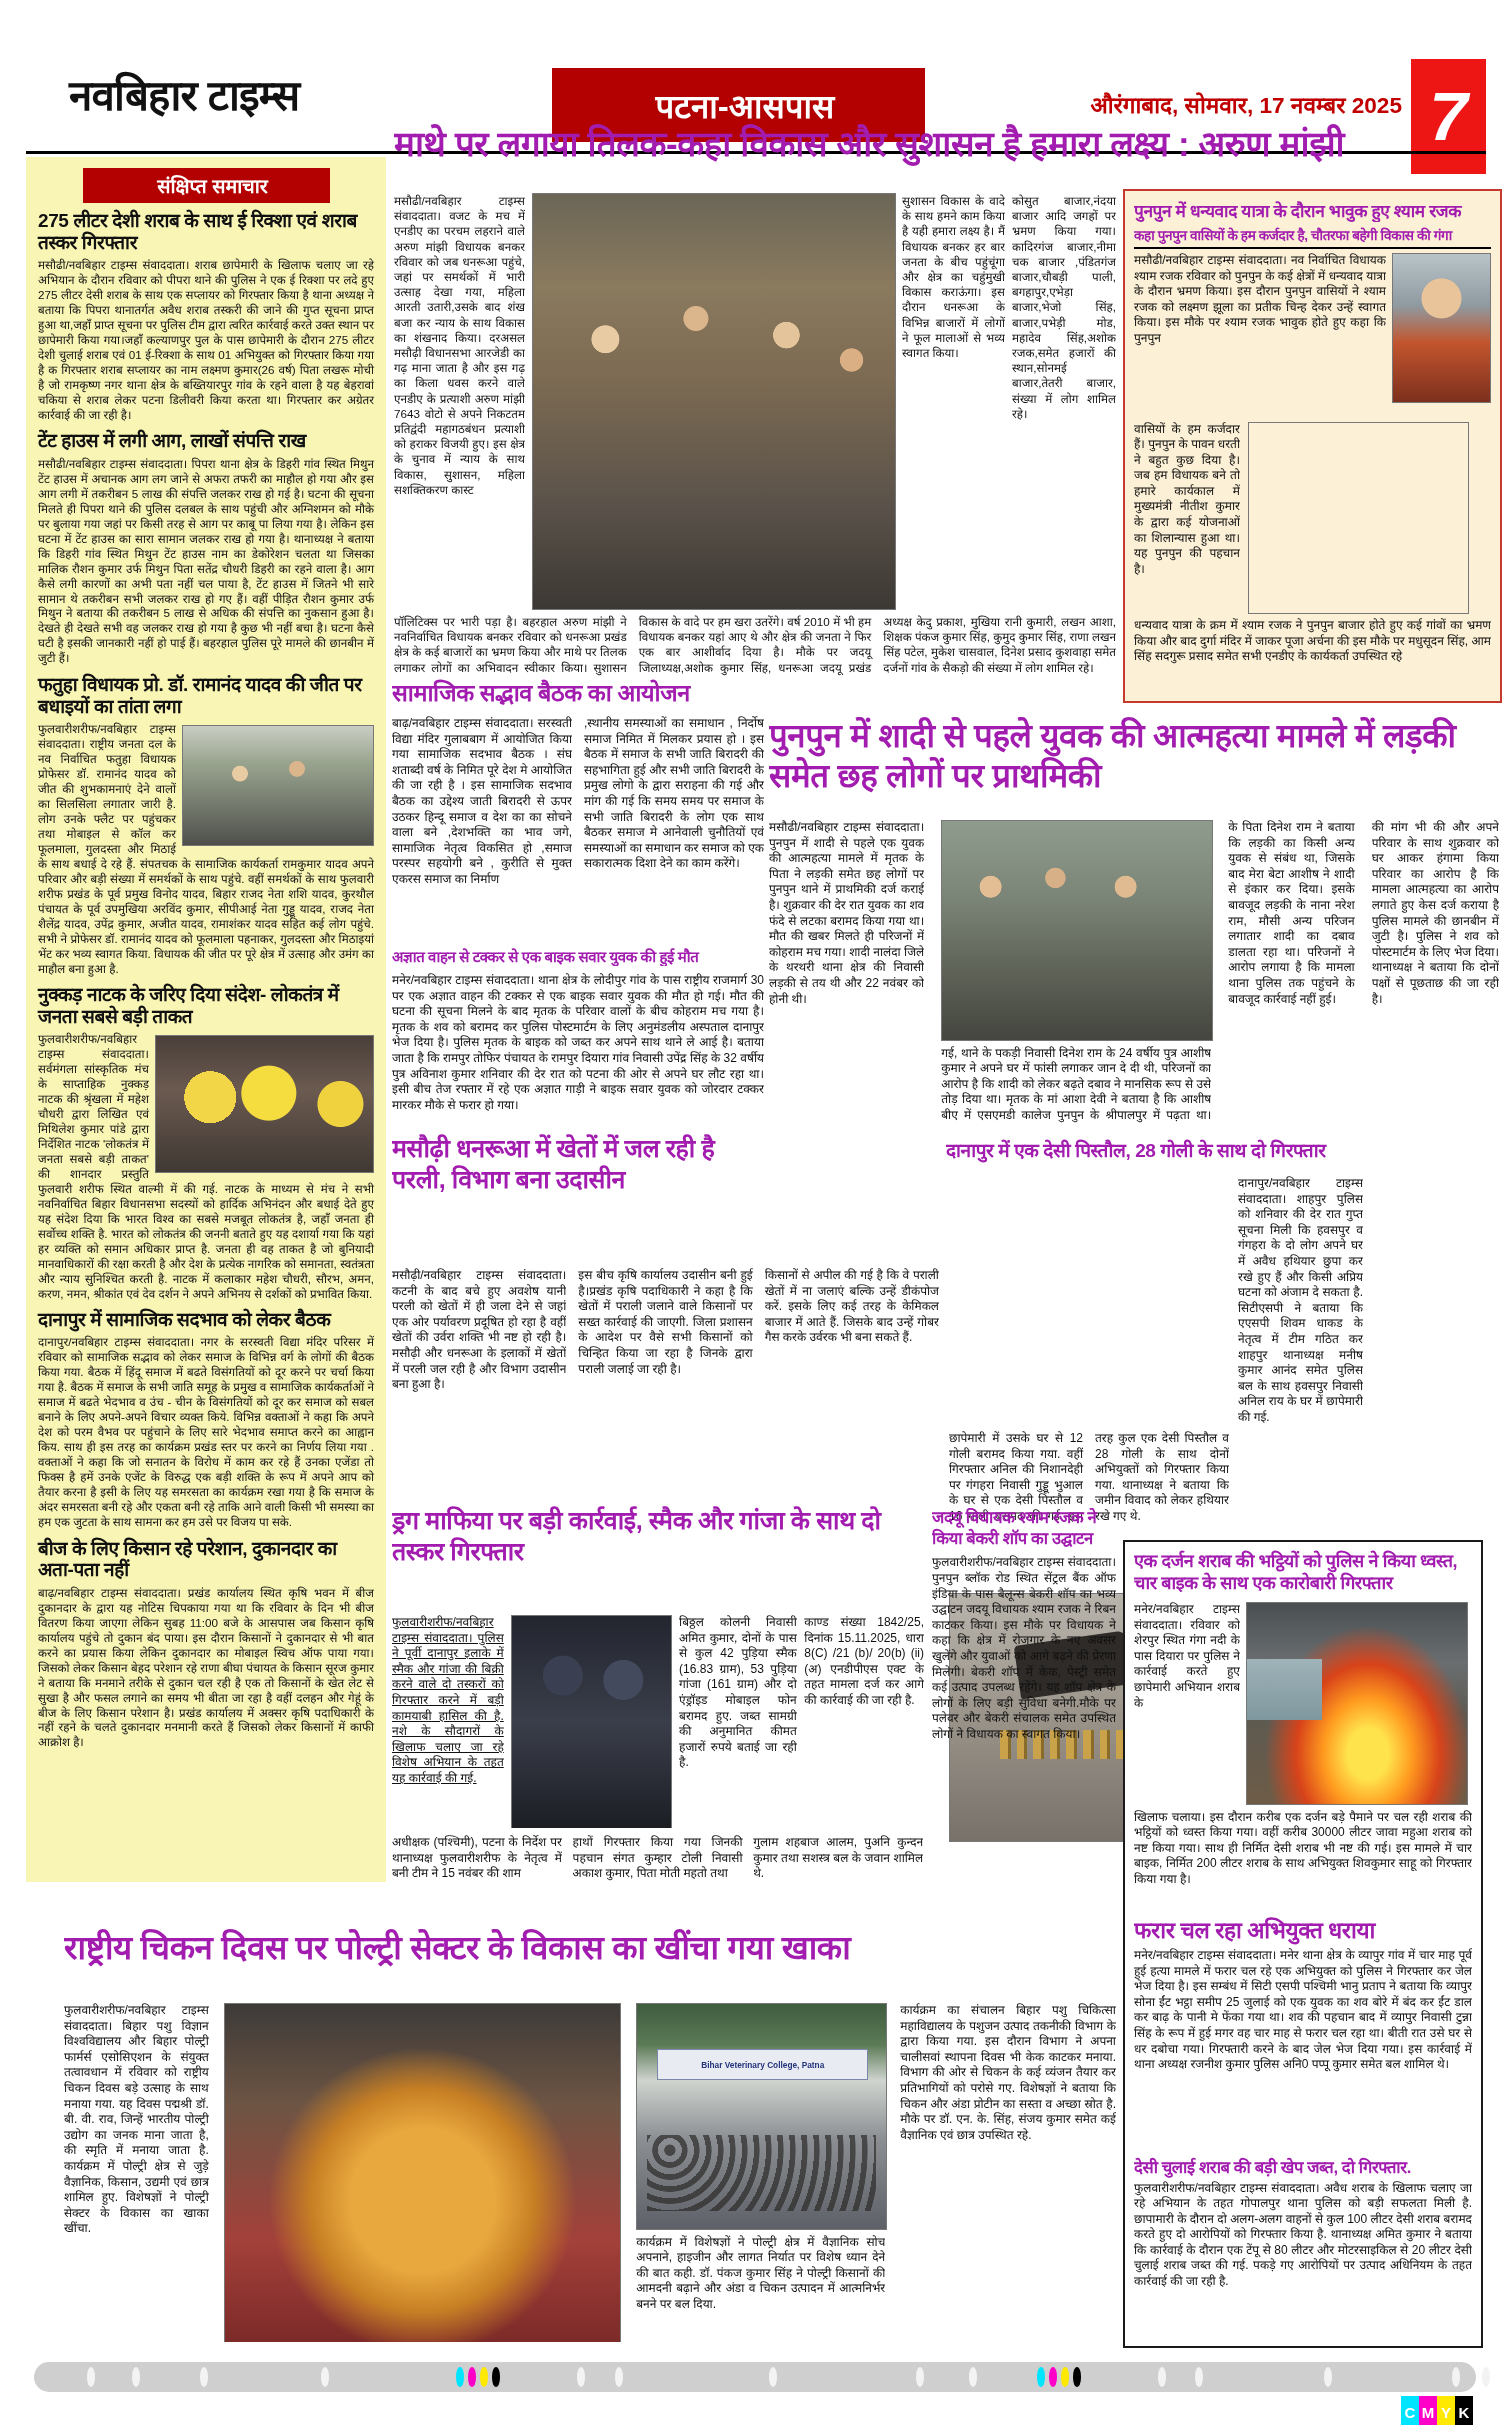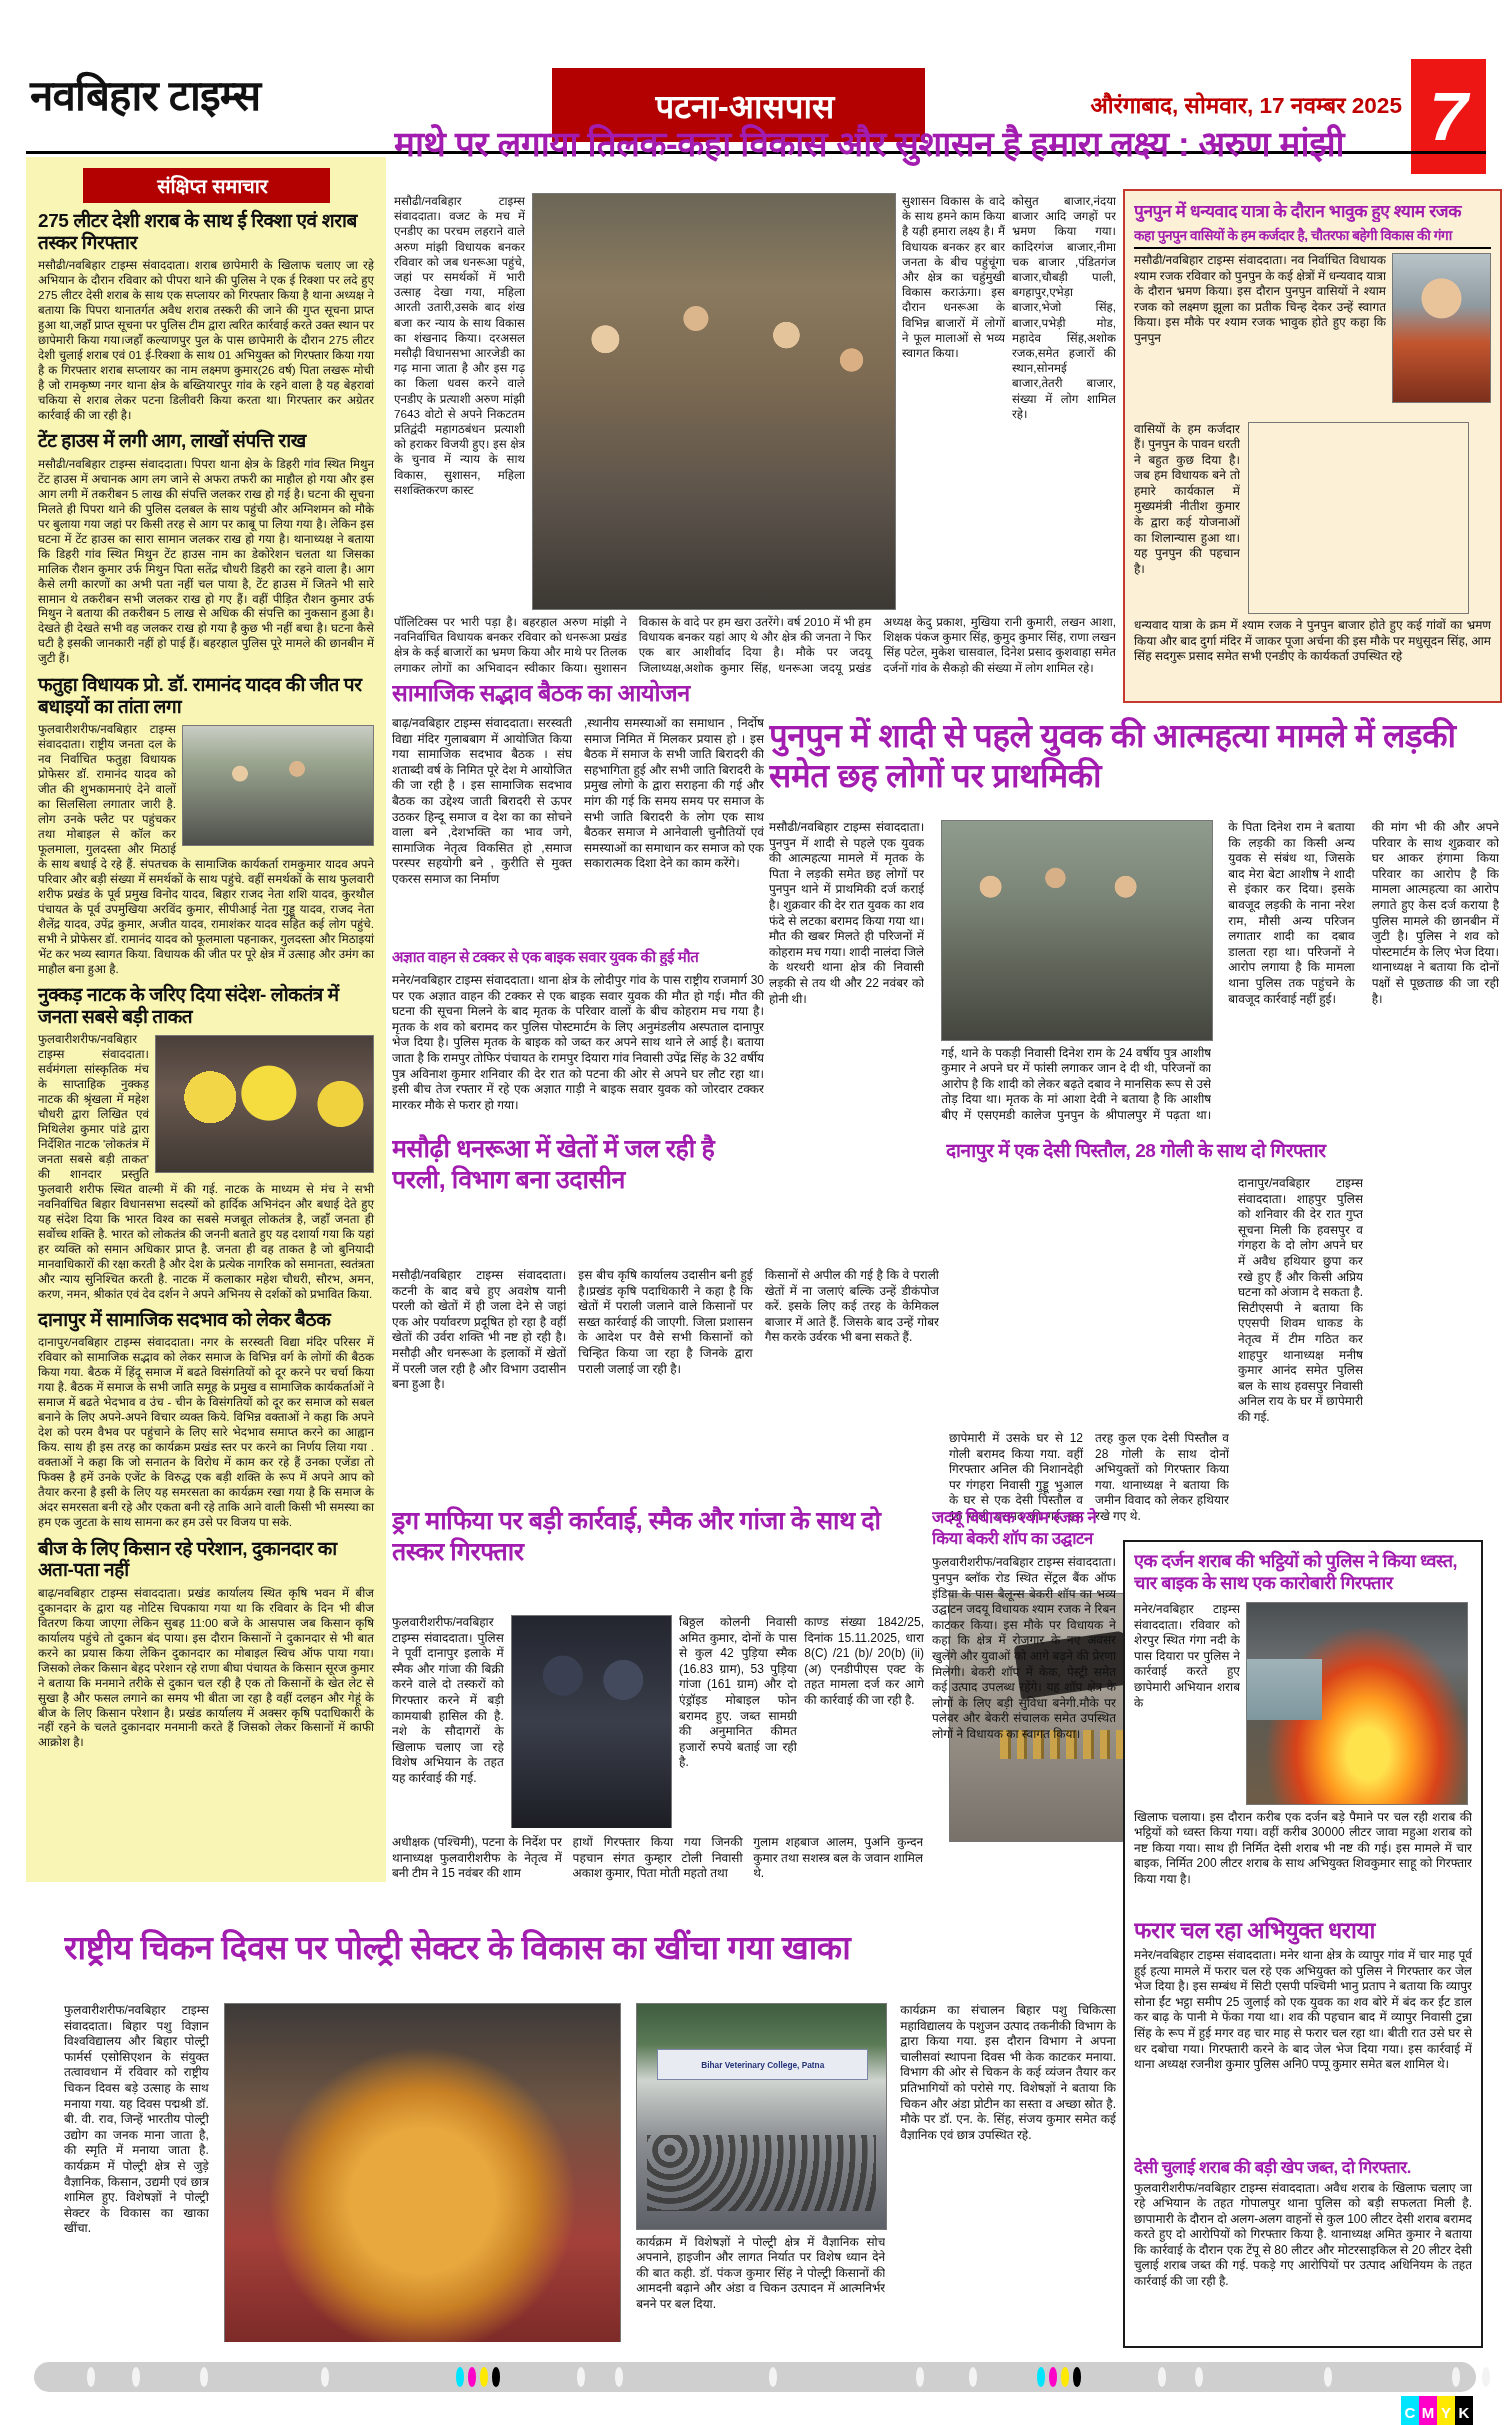--- a/index.html
+++ b/index.html
@@ -4,21 +4,21 @@
 <style>
   html,body{margin:0;padding:0;background:#ffffff;}
   .page{position:relative;width:1508px;height:2426px;background:#ffffff;overflow:hidden;
         font-family:"Liberation Sans","DejaVu Sans",sans-serif;color:#111;}
   .abs{position:absolute;}
   .hl{font-weight:700;color:#a21caf;letter-spacing:-0.4px;}
   .nowrap{white-space:nowrap;overflow:hidden;}
   .redbox{background:#b30000;color:#ffffff;display:flex;align-items:center;justify-content:center;font-weight:700;padding-left:13px;}
   .photo{overflow:hidden;position:relative;border:0.8px solid #777;}
   
-  .masthead{font-size:42px;font-weight:700;letter-spacing:-0.8px;}
+  .masthead{font-size:42px;font-weight:700;letter-spacing:-0.8px;margin-left:39px;}
   .date-label{color:#c00000;font-weight:700;font-size:22.6px;text-align:right;}
   .pagenum{background:#ee1515;color:#fff;font-size:69px;font-weight:700;font-style:italic;
            display:flex;align-items:center;justify-content:center;}
   .rule{background:#000;}
   
   .briefs{background:#f9f5b4;padding:10.6px 12px;overflow:hidden;}
   .briefs h3{font-size:19px;line-height:1.15;margin:7.5px 0 4.5px 0;letter-spacing:-0.4px;}
   .briefs p{font-size:11.7px;line-height:1.28;margin:0 0 4.5px 0;text-align:justify;}
   .brief-photo{float:right;margin:3px 0 4.5px 6px;}
   
@@ -191,21 +191,21 @@
   <div class="abs hl nowrap" style="left:946px;top:1137px;width:553px;font-size:19px;">दानापुर में एक देसी पिस्तौल, 28 गोली के साथ दो गिरफ्तार</div>
   <div class="abs photo ph-pistol" style="left:949px;top:1176px;width:280px;height:247px;">
     <div class="pistol-shape"></div>
     <div class="bullet-row"></div>
   </div>
   <p class="abs colp" style="left:1238px;top:1176px;width:125px;height:354px;">दानापुर/नवबिहार टाइम्स संवाददाता। शाहपुर पुलिस को शनिवार की देर रात गुप्त सूचना मिली कि हवसपुर व गंगहरा के दो लोग अपने घर में अवैध हथियार छुपा कर रखे हुए हैं और किसी अप्रिय घटना को अंजाम दे सकता है. सिटीएसपी ने बताया कि एएसपी शिवम धाकड के नेतृत्व में टीम गठित कर शाहपुर थानाध्यक्ष मनीष कुमार आनंद समेत पुलिस बल के साथ हवसपुर निवासी अनिल राय के घर में छापेमारी की गई.</p>
   <p class="abs colp cols2" style="left:949px;top:1431px;width:280px;height:101px;">छापेमारी में उसके घर से 12 गोली बरामद किया गया. वहीं गिरफ्तार अनिल की निशानदेही पर गंगहरा निवासी गुड्डू भुआल के घर से एक देसी पिस्तौल व 16 गोली बरामद की गई. इस तरह कुल एक देसी पिस्तौल व 28 गोली के साथ दोनों अभियुक्तों को गिरफ्तार किया गया. थानाध्यक्ष ने बताया कि जमीन विवाद को लेकर हथियार रखे गए थे.</p>
 
   <div class="abs hl" style="left:392px;top:1505px;width:532px;height:98px;font-size:25px;line-height:1.25;overflow:hidden;">ड्रग माफिया पर बड़ी कार्रवाई, स्मैक और गांजा के साथ दो तस्कर गिरफ्तार</div>
   <div class="abs" style="left:392px;top:1615px;width:532px;height:213px;display:flex;gap:7.5px;overflow:hidden;">
-    <p class="colp" style="width:113px;height:100%;">फुलवारीशरीफ/नवबिहार टाइम्स संवाददाता। पुलिस ने पूर्वी दानापुर इलाके में स्मैक और गांजा की बिक्री करने वाले दो तस्करों को गिरफ्तार करने में बड़ी कामयाबी हासिल की है. नशे के सौदागरों के खिलाफ चलाए जा रहे विशेष अभियान के तहत यह कार्रवाई की गई.</p>
+    <p class="colp" style="width:113px;height:100%;text-decoration:underline;">फुलवारीशरीफ/नवबिहार टाइम्स संवाददाता। पुलिस ने पूर्वी दानापुर इलाके में स्मैक और गांजा की बिक्री करने वाले दो तस्करों को गिरफ्तार करने में बड़ी कामयाबी हासिल की है. नशे के सौदागरों के खिलाफ चलाए जा रहे विशेष अभियान के तहत यह कार्रवाई की गई.</p>
     <div class="photo ph-drug" style="width:160px;height:213px;"></div>
     <p class="colp" style="width:119px;height:100%;">बिठ्ठल कोलनी निवासी अमित कुमार, दोनों के पास से कुल 42 पुड़िया स्मैक (16.83 ग्राम), 53 पुड़िया गांजा (161 ग्राम) और दो एंड्रॉइड मोबाइल फोन बरामद हुए. जब्त सामग्री की अनुमानित कीमत हजारों रुपये बताई जा रही है.</p>
     <p class="colp" style="width:121px;height:100%;">काण्ड संख्या 1842/25, दिनांक 15.11.2025, धारा 8(C) /21 (b)/ 20(b) (ii) (अ) एनडीपीएस एक्ट के तहत मामला दर्ज कर आगे की कार्रवाई की जा रही है.</p>
   </div>
   <div class="abs" style="left:392px;top:1835px;width:532px;height:78px;display:flex;gap:10.6px;overflow:hidden;">
     <p class="colp" style="width:170px;">अधीक्षक (पश्चिमी), पटना के निर्देश पर थानाध्यक्ष फुलवारीशरीफ के नेतृत्व में बनी टीम ने 15 नवंबर की शाम</p>
     <p class="colp" style="width:170px;">हाथों गिरफ्तार किया गया जिनकी पहचान संगत कुम्हार टोली निवासी अकाश कुमार, पिता मोती महतो तथा</p>
     <p class="colp" style="width:170px;">गुलाम शहबाज आलम, पुअनि कुन्दन कुमार तथा सशस्त्र बल के जवान शामिल थे.</p>
   </div>
 

